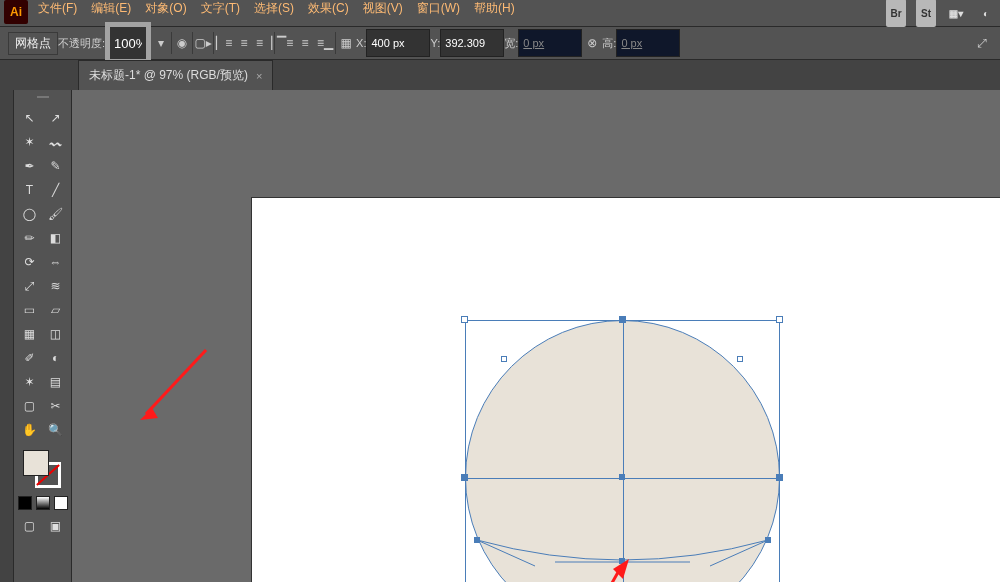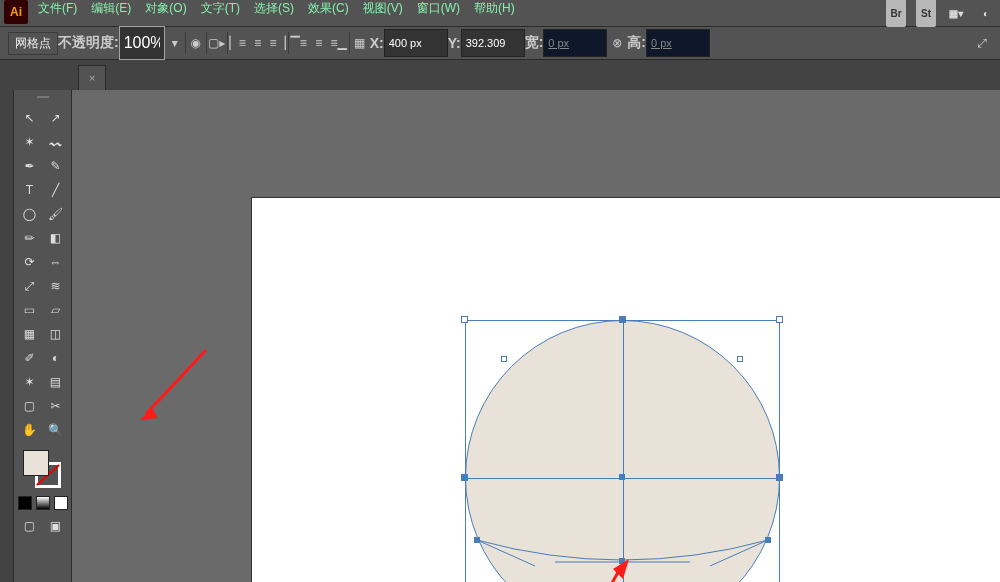--- a/index.html
+++ b/index.html
@@ -1,26 +1,26 @@
 <!DOCTYPE html>
 <html><head>
 <meta charset="utf-8">
 <style>
   *{box-sizing:border-box;margin:0;padding:0;font-family:"Microsoft YaHei",Arial,sans-serif;user-select:none;}
   body{background:#535353;width:1000px;height:582px;overflow:hidden;color:#ccc;font-size:12px;}
   .menubar{height:26px;background:#535353;display:flex;padding:0 4px;}
   .logo{width:24px;height:24px;background:#320000;color:#ff9a00;font-weight:bold;font-size:12px;display:flex;align-items:center;justify-content:center;border-radius:2px;margin-right:10px;}
-  .menubar span.menu{margin-right:14px;color:#86efac;cursor:pointer;}
+  .menubar span.menu{margin-right:14px;color:#fdba74;cursor:pointer;}
   .menubar .right-icons{margin-left:auto;display:flex;align-items:center;gap:10px;}
   .ri{width:20px;height:28px;background:#b8b8b8;border-radius:2px;display:flex;align-items:center;justify-content:center;color:#333;font-size:10px;font-weight:bold;}
   .ri.dark{background:transparent;color:#ddd;}
   .optionbar{height:34px;background:#535353;display:flex;align-items:center;border-top:1px solid #2a2a2a;border-bottom:1px solid #2a2a2a;padding:0 8px;}
-  .lbl{color:#ccc;font-size:14px;font-weight:bold;}
+  .lbl{color:#ccc;font-size:11px;}
   .dropd{background:#535353;border:1px solid #3a3a3a;padding:2px 6px;color:#eee;display:flex;align-items:center;gap:4px;}
-  .opacity-in{width:46px;height:18px;background:#333;border:1px solid #a3a3a3;color:#fff;padding:16px 4px;font-size:16px;}
+  .opacity-in{width:46px;height:18px;background:#333;border:5px solid #a3a3a3;color:#fff;padding:16px 4px;font-size:13px;}
   .sep{width:1px;height:22px;background:#3a3a3a;}
   .ob-ico{width:20px;height:20px;display:flex;align-items:center;justify-content:center;color:#ccc;}
   .coord-in{width:64px;height:28px;background:#333;border:1px solid #222;color:#fff;padding:0 4px;font-size:11px;}
   .coord-in.disabled{background:#0f172a;color:#888;text-decoration:underline;}
   .tabrow{height:30px;background:#434343;display:flex;align-items:flex-end;padding-left:78px;}
   .tab{background:#535353;color:#ddd;font-size:12px;padding:6px 10px;border-top:1px solid #2a2a2a;border-left:1px solid #2a2a2a;border-right:1px solid #2a2a2a;display:flex;align-items:center;gap:8px;}
   .tab-x{font-size:11px;color:#aaa;}
   .workspace{position:relative;height:492px;display:flex;}
   .side-strip{width:14px;background:#434343;border-right:1px solid #2a2a2a;}
   .tool-panel{width:58px;background:#535353;border-right:1px solid #2a2a2a;display:flex;flex-direction:column;align-items:center;padding-top:6px;}
@@ -101,20 +101,21 @@
   <span class="lbl">宽:</span>
   <input class="coord-in disabled" disabled="" value="0 px" style="">
   <span class="ob-ico">⊗</span>
   <span class="lbl">高:</span>
   <input class="coord-in disabled" disabled="" value="0 px" style="">
   <span class="ob-ico" style="margin-left:auto">⤢</span>
 </div>
 
 <div class="tabrow">
   <div class="tab">
+     <span>未标题-1* @ 97% (RGB/预览)</span>
      <span class="tab-x">×</span>
   </div>
 </div>
 
 <div class="workspace">
   <div class="side-strip"></div>
 
   <div class="tool-panel">
     <div class="grip">
         <i></i>

